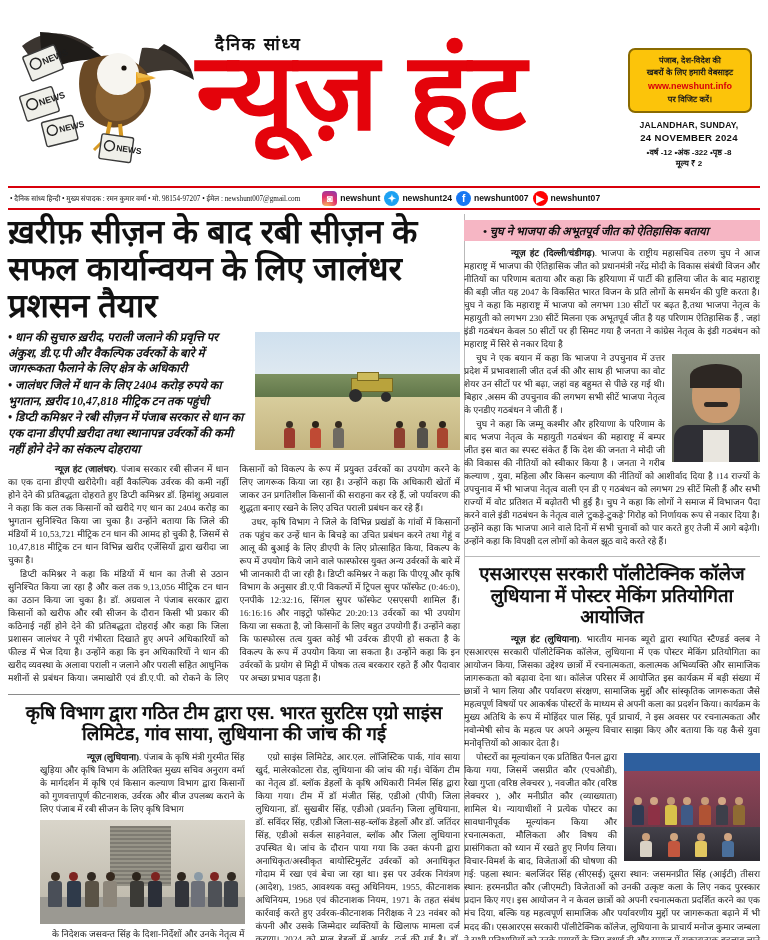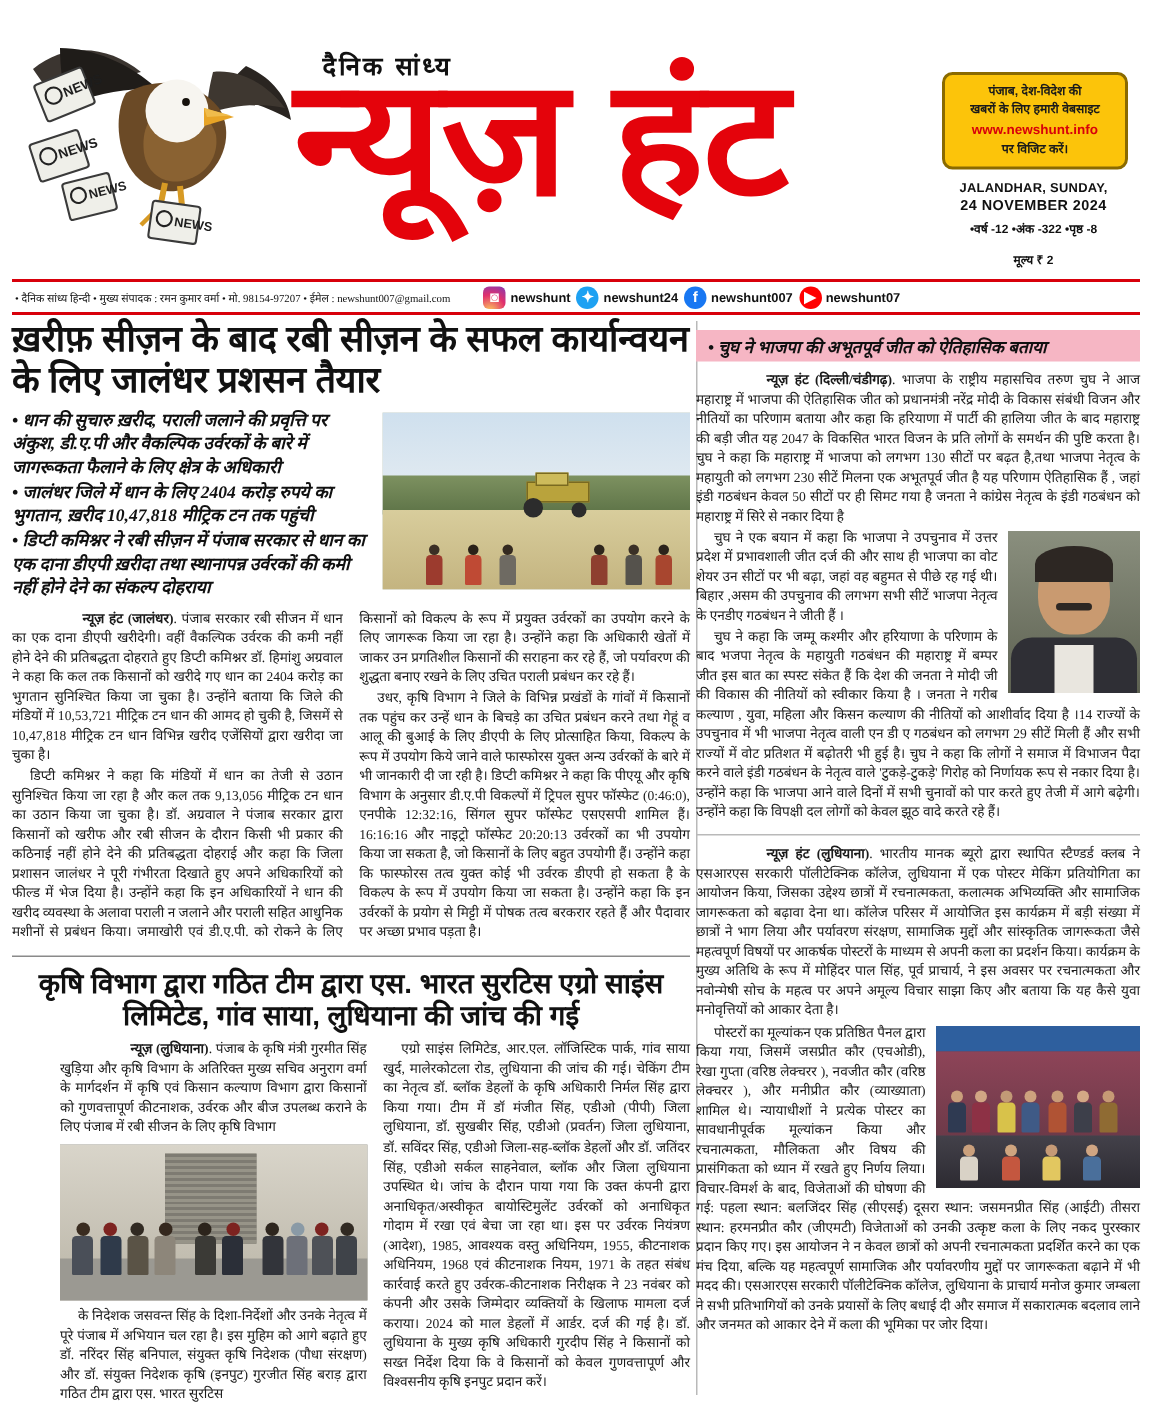--- a/index.html
+++ b/index.html
@@ -64,21 +64,21 @@
 
   .dateblock {
     position: absolute; right: 16px; top: 120px;
     width: 126px; text-align: center;
     font-family: "Liberation Sans", sans-serif;
     font-weight: 700; color: #111;
   }
   .dateblock .l1 { font-size: 8.6px; letter-spacing:.2px; }
   .dateblock .l2 { font-size: 9.6px; margin-top: 2px; letter-spacing:.3px; }
   .dateblock .l3 { font-size: 8px; margin-top: 3px; }
-  .dateblock .l4 { font-size: 8px; margin-top: 10px; }
+  .dateblock .l4 { font-size: 8px; margin-top: 0; }
 
   
   .strip {
     position: absolute; left: 8px; right: 8px; top: 186px;
     height: 24px;
     border-top: 2px solid #d8000b;
     border-bottom: 2px solid #d8000b;
     display: flex; align-items: center;
   }
   .strip-left {
@@ -103,21 +103,21 @@
   
   .content { position: absolute; left: 8px; right: 8px; top: 214px; bottom: 4px; }
   .col-left  { position:absolute; left:0;   top:0; width:452px; }
   .col-right { position:absolute; right:0;  top:0; width:296px; }
   .vrule { position:absolute; left:456px; top:0; bottom:6px; width:1px; background:#b9b9b9; }
 
   
   h1.head-main {
     font-family: "Liberation Sans", sans-serif;
     font-weight: 700;
-    font-size: 24px;
+    font-size: 33px;
     line-height: 1.12;
     color: #111;
     letter-spacing: -0.2px;
   }
   h1.head-r {
     font-family: "Liberation Sans", sans-serif;
     font-weight: 700;
     font-size: 19.5px;
     line-height: 1.15;
     color: #111;
@@ -128,21 +128,21 @@
     font-weight: 700;
     font-size: 18.5px;
     line-height: 1.15;
     color: #111;
     text-align: center;
   }
 
   .pinkbar {
     background: #f6b6c4;
     margin-top: 6px;
-    padding: 3px 8px;
+    padding: 3px 19px;
     font-family: "Liberation Serif", serif;
     font-style: italic;
     font-weight: 700;
     font-size: 11.4px;
     color: #111;
   }
   .pinkbar::before { content:"• "; }
 
   .bullets {
     list-style: none;
@@ -443,20 +443,21 @@
             <div class="pt-must"></div>
           </div>
           <p>चुघ ने एक बयान में कहा कि भाजपा ने उपचुनाव में उत्तर प्रदेश में प्रभावशाली जीत दर्ज की और साथ ही भाजपा का वोट शेयर उन सीटों पर भी बढ़ा, जहां वह बहुमत से पीछे रह गई थी।बिहार ,असम की उपचुनाव की लगभग सभी सीटें भाजपा नेतृत्व के एनडीए गठबंधन ने जीती हैं ।</p>
           <p>चुघ ने कहा कि जम्मू कश्मीर और हरियाणा के परिणाम के बाद भजपा नेतृत्व के महायुती गठबंधन की महाराष्ट्र में बम्पर जीत इस बात का स्पस्ट संकेत हैं कि देश की जनता ने मोदी जी की विकास की नीतियों को स्वीकार किया है । जनता ने गरीब कल्याण , युवा, महिला और किसन कल्याण की नीतियों को आशीर्वाद दिया है ।14 राज्यों के उपचुनाव में भी भाजपा नेतृत्व वाली एन डी ए गठबंधन को लगभग 29 सीटें मिली हैं और सभी राज्यों में वोट प्रतिशत में बढ़ोतरी भी हुई है। चुघ ने कहा कि लोगों ने समाज में विभाजन पैदा करने वाले इंडी गठबंधन के नेतृत्व वाले 'टुकड़े-टुकड़े' गिरोह को निर्णायक रूप से नकार दिया है। उन्होंने कहा कि भाजपा आने वाले दिनों में सभी चुनावों को पार करते हुए तेजी में आगे बढ़ेगी। उन्होंने कहा कि विपक्षी दल लोगों को केवल झूठ वादे करते रहे हैं।</p>
         </div>
       </article>
 
       <hr class="hr-thin">
 
       <article>
+        <h1 class="head-sub">एसआरएस सरकारी पॉलीटेक्निक कॉलेज लुधियाना में पोस्टर मेकिंग प्रतियोगिता आयोजित</h1>
 
         <div class="body-txt clearfix" style="margin-top:6px;">
           <p class="first"><span class="lead">न्यूज़ हंट (लुधियाना)</span><span>. भारतीय मानक ब्यूरो द्वारा स्थापित स्टैण्डर्ड क्लब ने एसआरएस सरकारी पॉलीटेक्निक कॉलेज, लुधियाना में एक पोस्टर मेकिंग प्रतियोगिता का आयोजन किया, जिसका उद्देश्य छात्रों में रचनात्मकता, कलात्मक अभिव्यक्ति और सामाजिक जागरूकता को बढ़ावा देना था। कॉलेज परिसर में आयोजित इस कार्यक्रम में बड़ी संख्या में छात्रों ने भाग लिया और पर्यावरण संरक्षण, सामाजिक मुद्दों और सांस्कृतिक जागरूकता जैसे महत्वपूर्ण विषयों पर आकर्षक पोस्टरों के माध्यम से अपनी कला का प्रदर्शन किया। कार्यक्रम के मुख्य अतिथि के रूप में मोहिंदर पाल सिंह, पूर्व प्राचार्य, ने इस अवसर पर रचनात्मकता और नवोन्मेषी सोच के महत्व पर अपने अमूल्य विचार साझा किए और बताया कि यह कैसे युवा मनोवृत्तियों को आकार देता है।</span></p>
           <div class="photo college-photo img-right-float">
             <div class="cp-top"></div>
             <div class="cp-mid"></div>
             <div class="cp-bot"></div>
             <div class="person" style="left:6%; bottom:34%; width:12px">
                 <div class="p-head" style="background:#caa07c;width:8px;height:8px"></div>
                 <div class="p-body" style="background:#2f3a52;width:12px;height:20px"></div>

